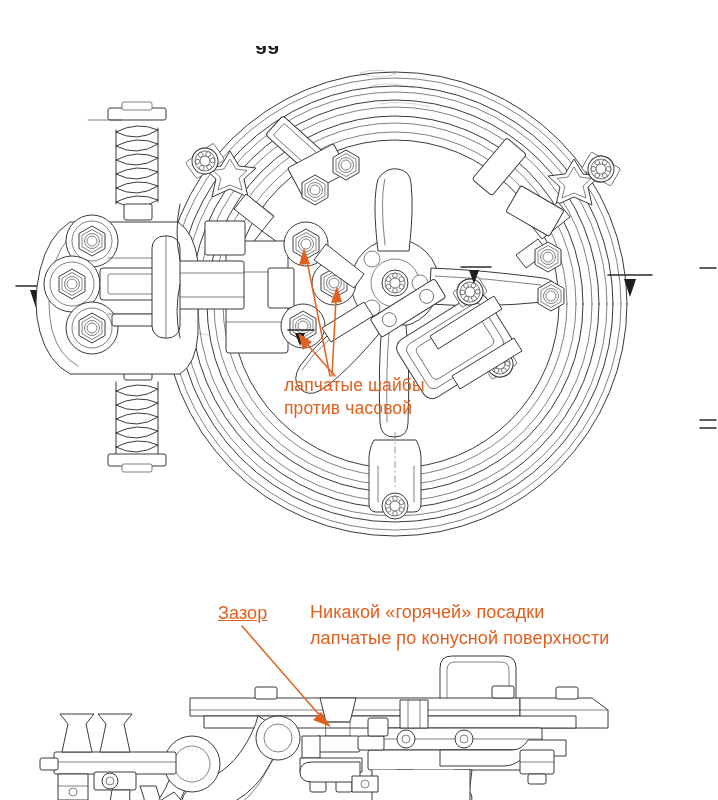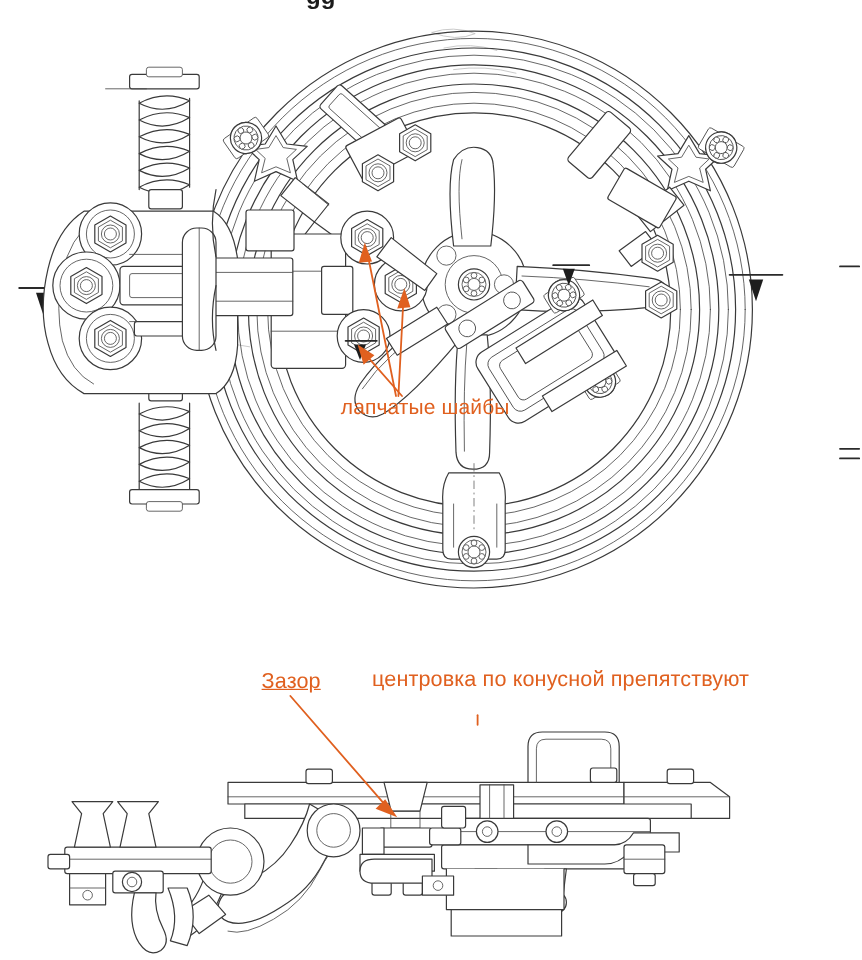--- a/index.html
+++ b/index.html
@@ -2,21 +2,21 @@
 <html><head>
 <meta charset="utf-8">
 <title>Railway Wheel Assembly Annotated Diagram</title>
 <style>
   html,body{margin:0;padding:0;background:#ffffff;}
   body{
     width:718px;height:800px;
     font-family:"Liberation Sans","DejaVu Sans",sans-serif;
     overflow:hidden;position:relative;
   }
-  #stage{position:relative;width:718px;height:664px;background:#fff;}
+  #stage{position:relative;width:718px;height:664px;background:#fff;margin-top:46px;}
   #drawing{position:absolute;left:0;top:0;width:718px;height:800px;}
   .ann{
     position:absolute;
     color:#E0601F;
     font-family:"Liberation Sans","DejaVu Sans",sans-serif;
     white-space:nowrap;
     line-height:1.32;
     letter-spacing:0.1px;
   }
   #ann-washers{left:284px;top:328px;font-size:17.5px;}
@@ -426,21 +426,23 @@
       <path class="or" d="M242,580 L322,672"></path>
       <polygon class="orf" points="331,681 313,674 321,666"></polygon>
     </g>
     <g>
       <path class="or" d="M398,596 L398,604"></path>
     </g>
   </svg>
 
   <div class="ann" id="ann-washers">
     <div>лапчатые шайбы</div>
+    <div>против часовой</div>
   </div>
 
   <div class="ann" id="ann-gap">Зазор</div>
 
   <div class="ann" id="ann-fit">
-    <div>центровка по конусной препятствуют</div>
+    <div>Никакой «горячей» посадки</div>
+    <div>лапчатые по конусной поверхности</div>
   </div>
 
 </div>
 
 </body></html>

